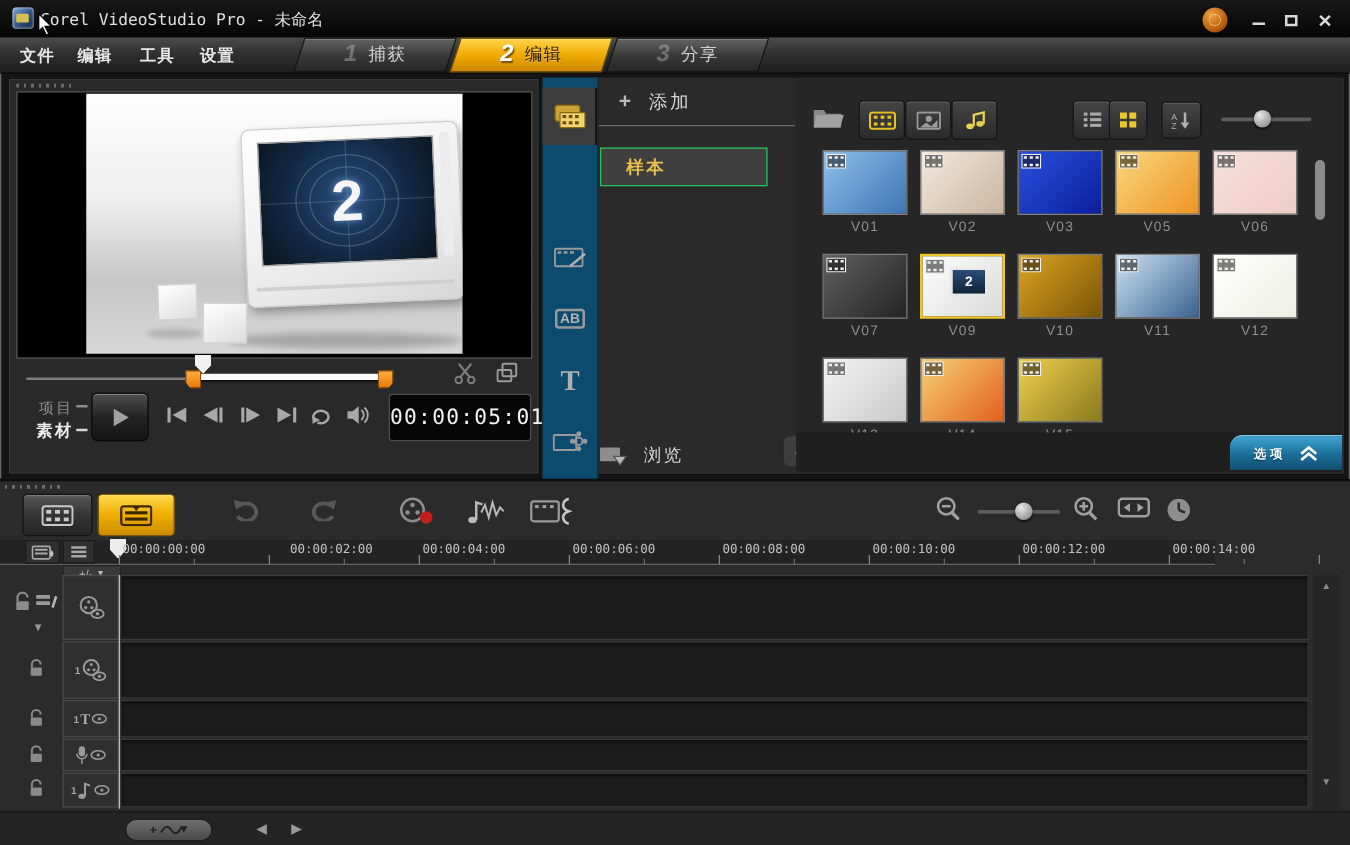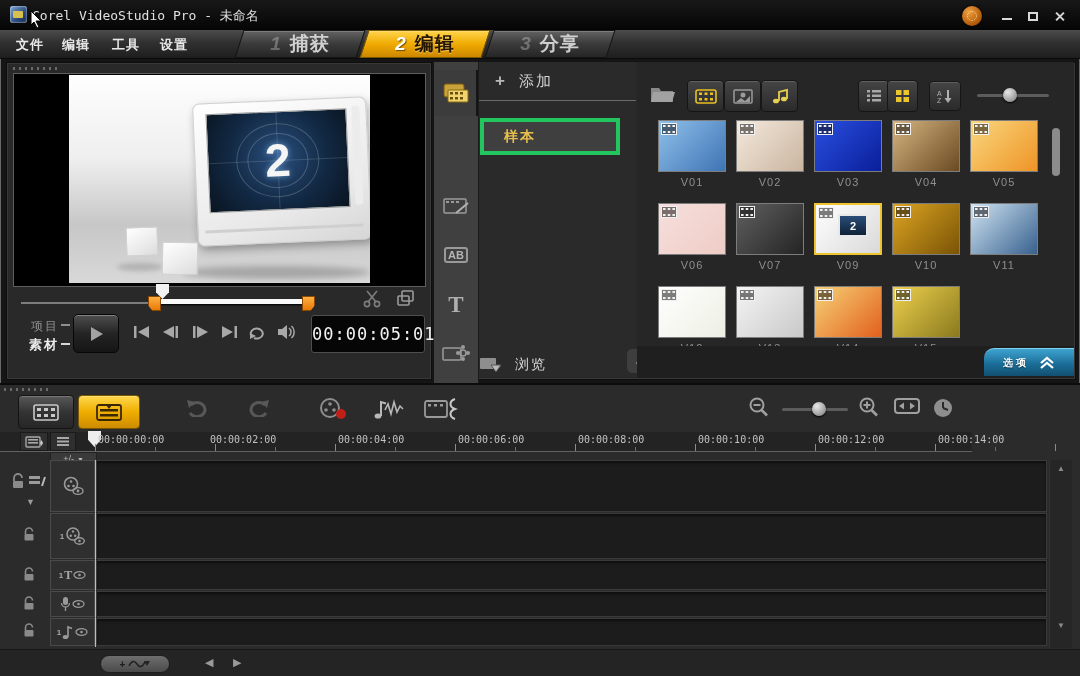--- a/index.html
+++ b/index.html
@@ -28,21 +28,21 @@
            background:linear-gradient(#4c4c4c,#303030 45%,#1e1e1e);border-bottom:1px solid #0a0a0a;}
   .menu-item{position:absolute;top:6px;font-size:13px;font-weight:bold;color:#e8e8e8;letter-spacing:1px;}
   .step-tab{position:absolute;top:0;height:28px;}
   .tab-bg{position:absolute;left:0;top:0;width:100%;height:100%;transform:skewX(-18deg);
           background:linear-gradient(#636363,#3a3a3a 50%,#262626);border:1px solid #141414;box-sizing:border-box;
           box-shadow:inset 0 1px rgba(255,255,255,.18);}
   .tab-bg.active{background:linear-gradient(#ffd44e,#f0ab00 50%,#cd8700);border-color:#7a5800;}
   .tab-content{position:absolute;left:0;top:0;width:100%;height:100%;display:flex;align-items:center;justify-content:center;gap:9px;}
   .tab-num{font-size:19px;font-weight:bold;font-style:italic;color:rgba(255,255,255,.28);}
   .tab-num.active{color:#fff;text-shadow:1px 1px 1px rgba(90,60,0,.8);}
-  .tab-label{font-size:19px;font-weight:bold;color:#cfcfcf;letter-spacing:1px;}
+  .tab-label{font-size:14px;font-weight:normal;color:#cfcfcf;letter-spacing:1px;}
   .tab-label.active{color:#241400;text-shadow:0 1px 0 rgba(255,230,150,.6);}
   
   .panel{position:absolute;background:#292929;border:1px solid #0e0e0e;box-shadow:inset 0 0 0 1px #383838;}
   .grip{position:absolute;width:46px;height:3px;
         background:repeating-linear-gradient(90deg,#6a6a6a 0 2px,transparent 2px 6px);}
   
   .vframe{position:absolute;left:6px;top:10px;width:411px;height:212px;background:#000;border:1px solid #5e5e5e;}
   .vimage{position:absolute;left:55px;top:1px;width:301px;height:208px;overflow:hidden;
           background:linear-gradient(#fefefe 0%,#efefef 40%,#c7c7c7 72%,#d8d8d8 100%);}
   .tv{position:absolute;left:42%;top:12%;width:57%;height:68%;transform:rotate(-2.5deg);
@@ -73,31 +73,31 @@
   .play-btn{position:absolute;left:66px;top:251px;width:44px;height:37px;border-radius:5px;
             background:linear-gradient(#4e4e4e,#242424 50%,#151515);border:1px solid #070707;
             box-shadow:inset 0 1px rgba(255,255,255,.3);display:flex;align-items:center;justify-content:center;}
   .tbtn{position:absolute;top:257px;width:27px;height:24px;display:flex;align-items:center;justify-content:center;}
   .timebox{position:absolute;left:304px;top:252px;width:112px;height:36px;background:#060606;border:1px solid #4e4e4e;
            border-radius:3px;display:flex;align-items:center;}
   .timebox .digits{flex:1;text-align:center;font-family:"DejaVu Sans Mono",monospace;font-size:17px;color:#f2f2f2;letter-spacing:1px;}
   .spinner{width:16px;height:28px;border-left:1px solid #2e2e2e;display:flex;flex-direction:column;align-items:center;justify-content:center;gap:2px;}
   .spinner span{font-size:7px;color:#b8b8b8;line-height:7px;}
   
-  .rail{position:absolute;left:434px;top:62px;width:44px;height:392px;background:#404040;border-right:1px solid #1a1a1a;}
+  .rail{position:absolute;left:434px;top:62px;width:44px;height:392px;background:#0c4a6e;border-right:1px solid #1a1a1a;}
   .rail-item{position:absolute;left:0;width:44px;height:46px;display:flex;align-items:center;justify-content:center;}
   .rail-item.active{background:#3c3c3c;box-shadow:inset -2px 0 0 #151515;}
   .ab-box{border:2px solid #9a9a9a;border-radius:3px;padding:0 2px;font-size:11px;font-weight:bold;color:#b4b4b4;}
   .t-glyph{font-family:"Liberation Serif",serif;font-size:23px;font-weight:bold;color:#b0b0b0;}
   .fx-glyph{font-size:15px;font-weight:bold;font-style:italic;color:#b0b0b0;}
   .cat-panel{position:absolute;left:479px;top:62px;width:157px;height:316px;background:#2a2a2a;}
   .cat-header{position:absolute;left:0;top:0;width:100%;height:38px;border-bottom:1px solid #6a6a6a;display:flex;align-items:center;}
   .plus-glyph{margin-left:16px;font-size:17px;font-weight:bold;color:#b8b8b8;}
   .cat-header-label{margin-left:14px;font-size:15px;color:#d2d2d2;letter-spacing:2px;}
-  .cat-row{position:absolute;left:1px;top:56px;width:132px;height:29px;background:#3f3f3f;border:4px solid #22c55e;
+  .cat-row{position:absolute;left:1px;top:56px;width:132px;height:29px;background:#3f3f3f;border:1px solid #22c55e;
            display:flex;align-items:center;}
   .cat-row span{margin-left:20px;font-size:14px;font-weight:bold;color:#e6bf4e;letter-spacing:2px;}
   .browse-row{position:absolute;left:0;top:280px;width:100%;height:32px;display:flex;align-items:flex-end;}
   .browse-label{margin-left:12px;font-size:14px;color:#d6d6d6;letter-spacing:2px;}
   .collapse-btn{position:absolute;left:627px;top:349px;width:26px;height:24px;background:#3e3e3e;border-radius:5px;
                 display:flex;align-items:center;justify-content:center;font-size:15px;font-weight:bold;color:#cccccc;}
   .gallery{position:absolute;left:637px;top:62px;width:437px;height:316px;background:#262626;overflow:hidden;}
   .gtool-btn{position:absolute;top:18px;width:35px;height:30px;background:linear-gradient(#454545,#2a2a2a);
              border:1px solid #161616;border-radius:4px;display:flex;align-items:center;justify-content:center;
              box-shadow:inset 0 1px rgba(255,255,255,.15);}
@@ -473,34 +473,20 @@
               <rect x="6.7" y="2" width="2.6" height="2" fill="#f0f0f0"></rect>
               <rect x="11.4" y="2" width="2.6" height="2" fill="#f0f0f0"></rect>
               <rect x="2" y="8" width="2.6" height="2" fill="#f0f0f0"></rect>
               <rect x="6.7" y="8" width="2.6" height="2" fill="#f0f0f0"></rect>
               <rect x="11.4" y="8" width="2.6" height="2" fill="#f0f0f0"></rect>
             </svg>
           </div>
           <div class="thumb-label">V03</div>
         </div>
         <div class="thumb-cell">
-          <div class="thumb" style="background: linear-gradient(135deg, rgb(214, 181, 129), rgb(106, 74, 34));">
-            <svg class="film-badge" width="16" height="12">
-              <rect x="0.5" y="0.5" width="15" height="11" fill="rgba(20,20,20,.55)" stroke="#f0f0f0" stroke-width="1"></rect>
-              <rect x="2" y="2" width="2.6" height="2" fill="#f0f0f0"></rect>
-              <rect x="6.7" y="2" width="2.6" height="2" fill="#f0f0f0"></rect>
-              <rect x="11.4" y="2" width="2.6" height="2" fill="#f0f0f0"></rect>
-              <rect x="2" y="8" width="2.6" height="2" fill="#f0f0f0"></rect>
-              <rect x="6.7" y="8" width="2.6" height="2" fill="#f0f0f0"></rect>
-              <rect x="11.4" y="8" width="2.6" height="2" fill="#f0f0f0"></rect>
-            </svg>
-          </div>
-          <div class="thumb-label">V04</div>
-        </div>
-        <div class="thumb-cell">
           <div class="thumb" style="background: linear-gradient(135deg, rgb(249, 215, 126), rgb(239, 148, 38));">
             <svg class="film-badge" width="16" height="12">
               <rect x="0.5" y="0.5" width="15" height="11" fill="rgba(20,20,20,.55)" stroke="#f0f0f0" stroke-width="1"></rect>
               <rect x="2" y="2" width="2.6" height="2" fill="#f0f0f0"></rect>
               <rect x="6.7" y="2" width="2.6" height="2" fill="#f0f0f0"></rect>
               <rect x="11.4" y="2" width="2.6" height="2" fill="#f0f0f0"></rect>
               <rect x="2" y="8" width="2.6" height="2" fill="#f0f0f0"></rect>
               <rect x="6.7" y="8" width="2.6" height="2" fill="#f0f0f0"></rect>
               <rect x="11.4" y="8" width="2.6" height="2" fill="#f0f0f0"></rect>
             </svg>
@@ -737,21 +723,21 @@
       <svg width="22" height="22">
         <circle cx="11" cy="11" r="9" fill="#8e8e8e"></circle>
         <line x1="11" y1="11" x2="11" y2="5" stroke="#2a2a2a" stroke-width="2"></line>
         <line x1="11" y1="11" x2="16" y2="13" stroke="#2a2a2a" stroke-width="2"></line>
       </svg>
     </div>
 
     <div class="ruler">
       <div class="ruler-grip"></div>
     <span class="ruler-label" style="left: 98px;">00:00:00:00</span>
-        <span class="ruler-label" style="left: 210px;">00:00:02:00</span>
+        <span class="ruler-label" style="left: 232px;">00:00:02:00</span>
         <span class="ruler-label" style="left: 338px;">00:00:04:00</span>
         <span class="ruler-label" style="left: 458px;">00:00:06:00</span>
         <span class="ruler-label" style="left: 578px;">00:00:08:00</span>
         <span class="ruler-label" style="left: 698px;">00:00:10:00</span>
         <span class="ruler-label" style="left: 818px;">00:00:12:00</span>
         <span class="ruler-label" style="left: 938px;">00:00:14:00</span>
         <i class="tick" style="left: 95px;"></i>
         <i class="tick minor" style="left: 155px;"></i>
         <i class="tick" style="left: 215px;"></i>
         <i class="tick minor" style="left: 275px;"></i>

